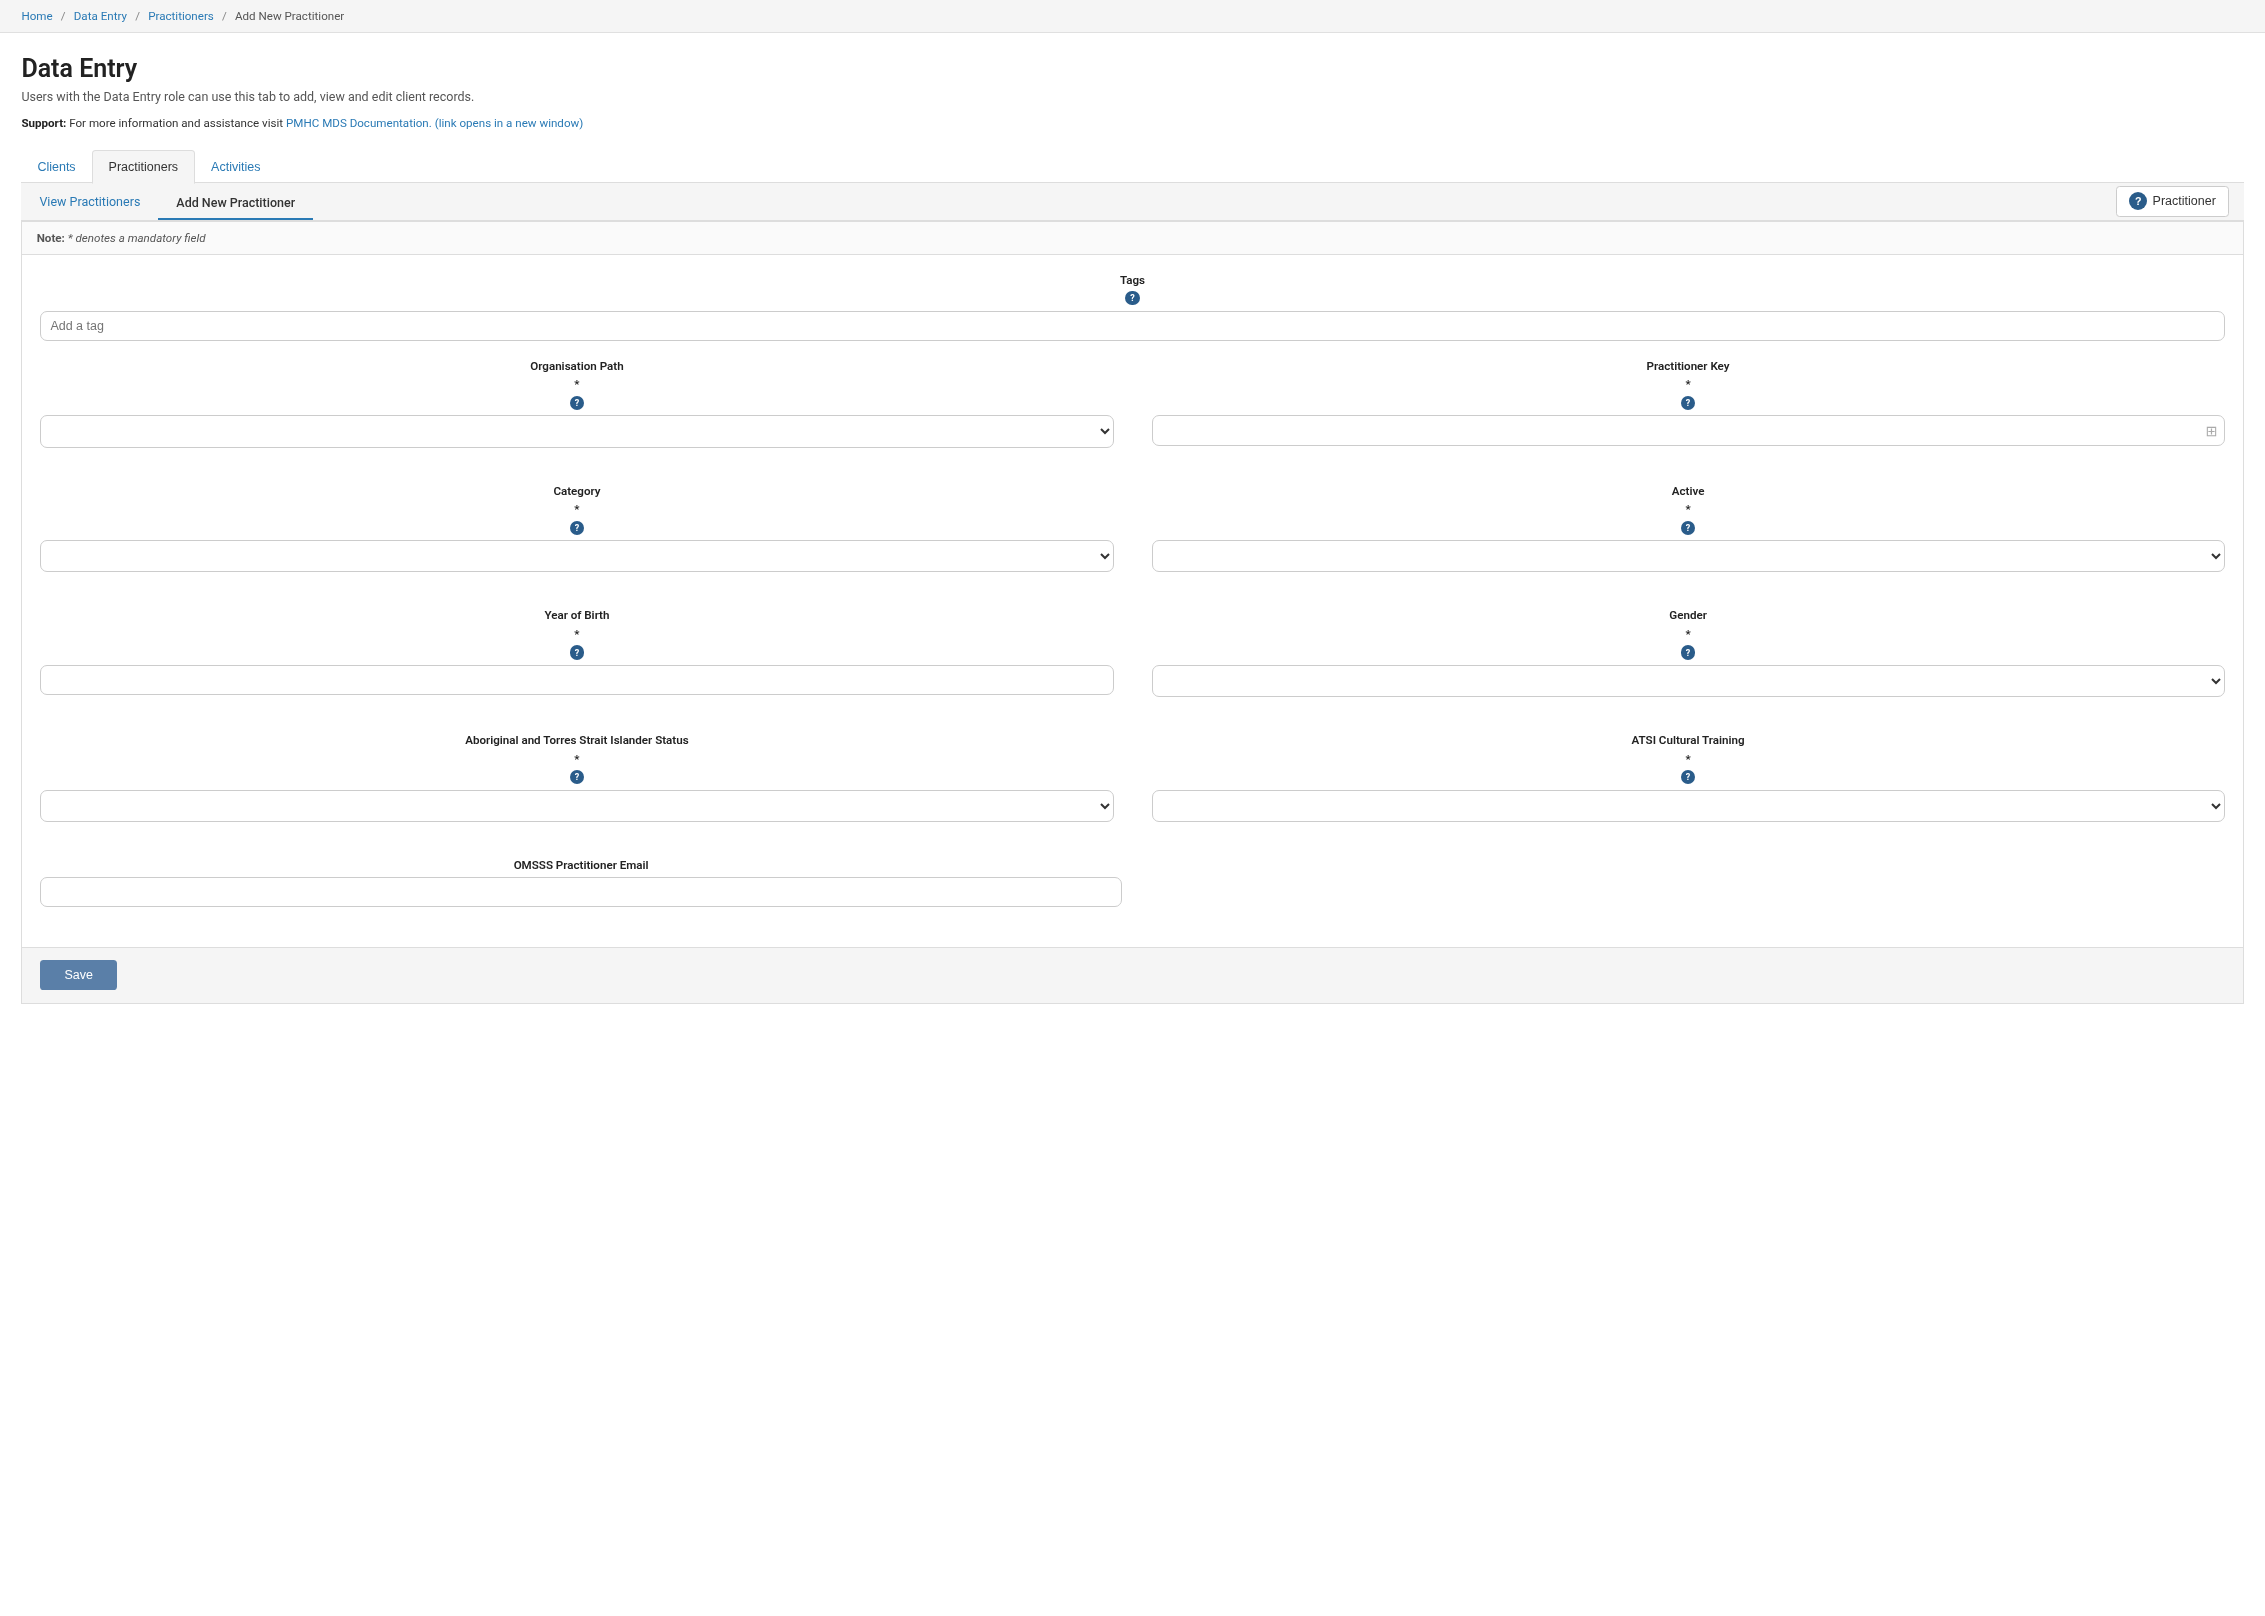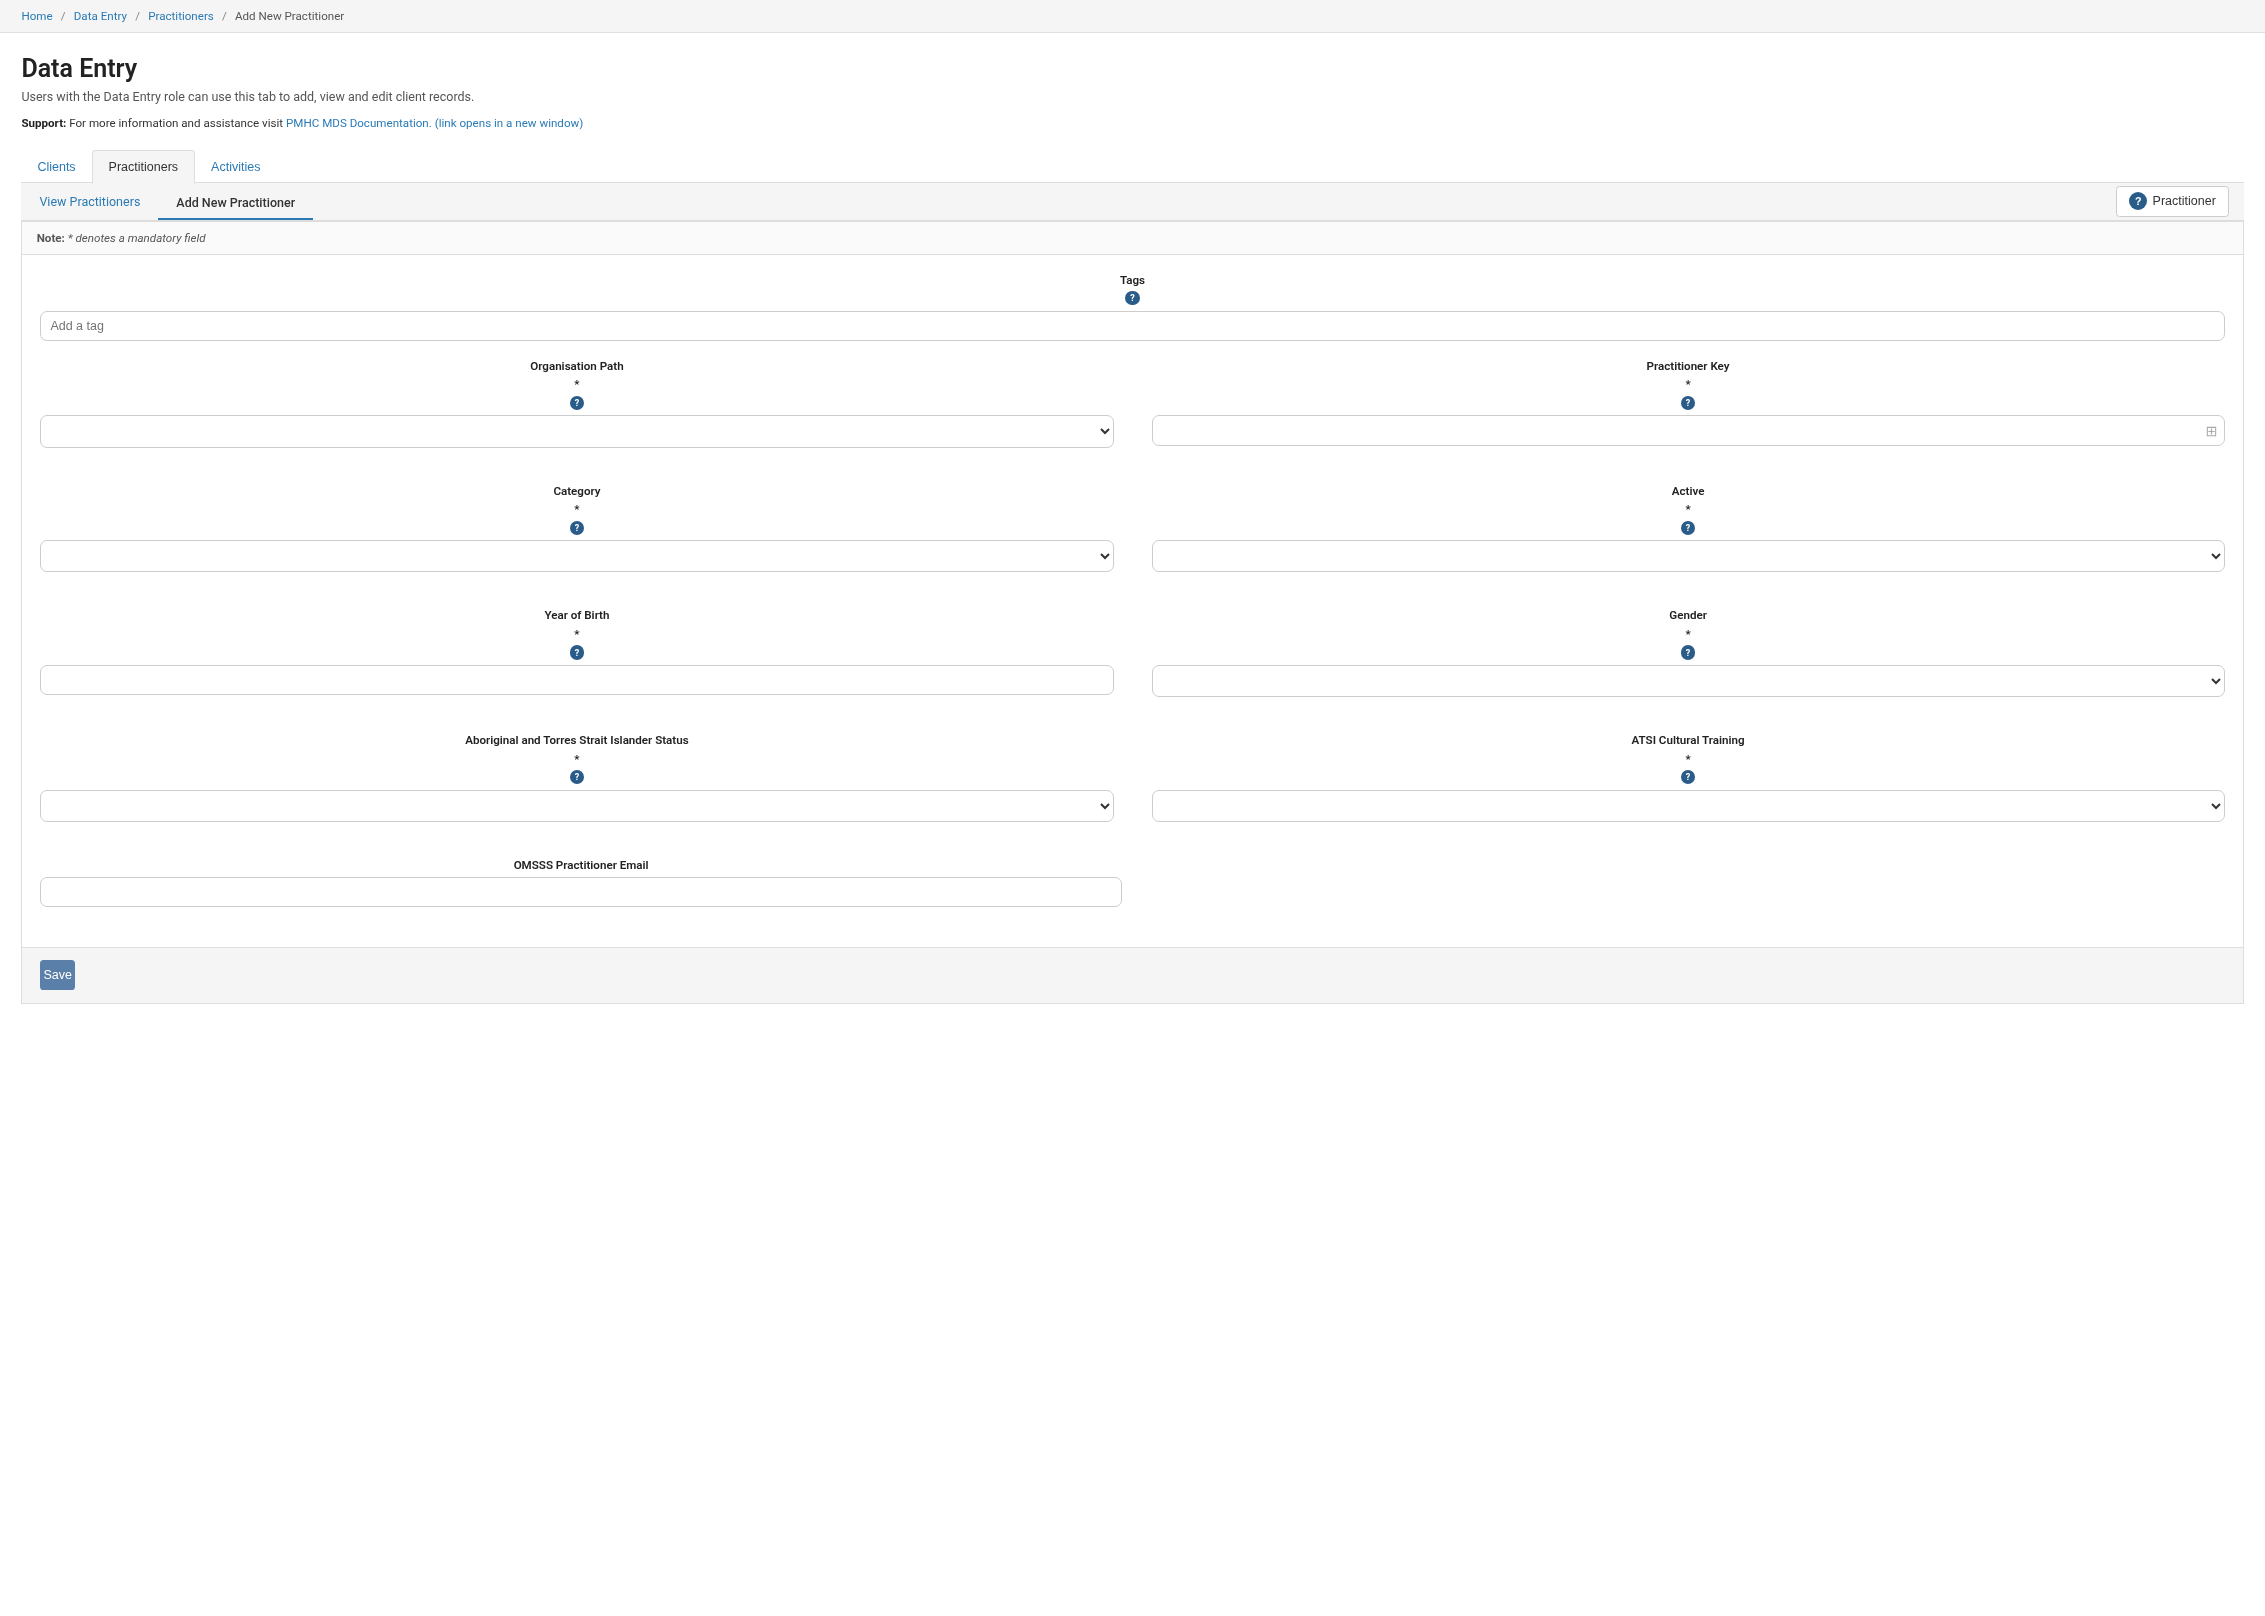--- a/index.html
+++ b/index.html
@@ -217,21 +217,21 @@
     .form-footer {
       background: #f5f5f5;
       border-top: 0.9px solid #ddd;
       padding: 12.5px 18px;
     }
     .save-btn {
       background: #5a7fa8;
       color: #fff;
       border: none;
       border-radius: 3.6px;
-      padding: 8px 3px;
+      padding: 8px 24px;
       font-size: 12.5px;
       cursor: pointer;
       font-weight: 500;
     }
 
     .tags-field-wrapper {
       margin-bottom: 18px;
     }
   </style>
 </head>

